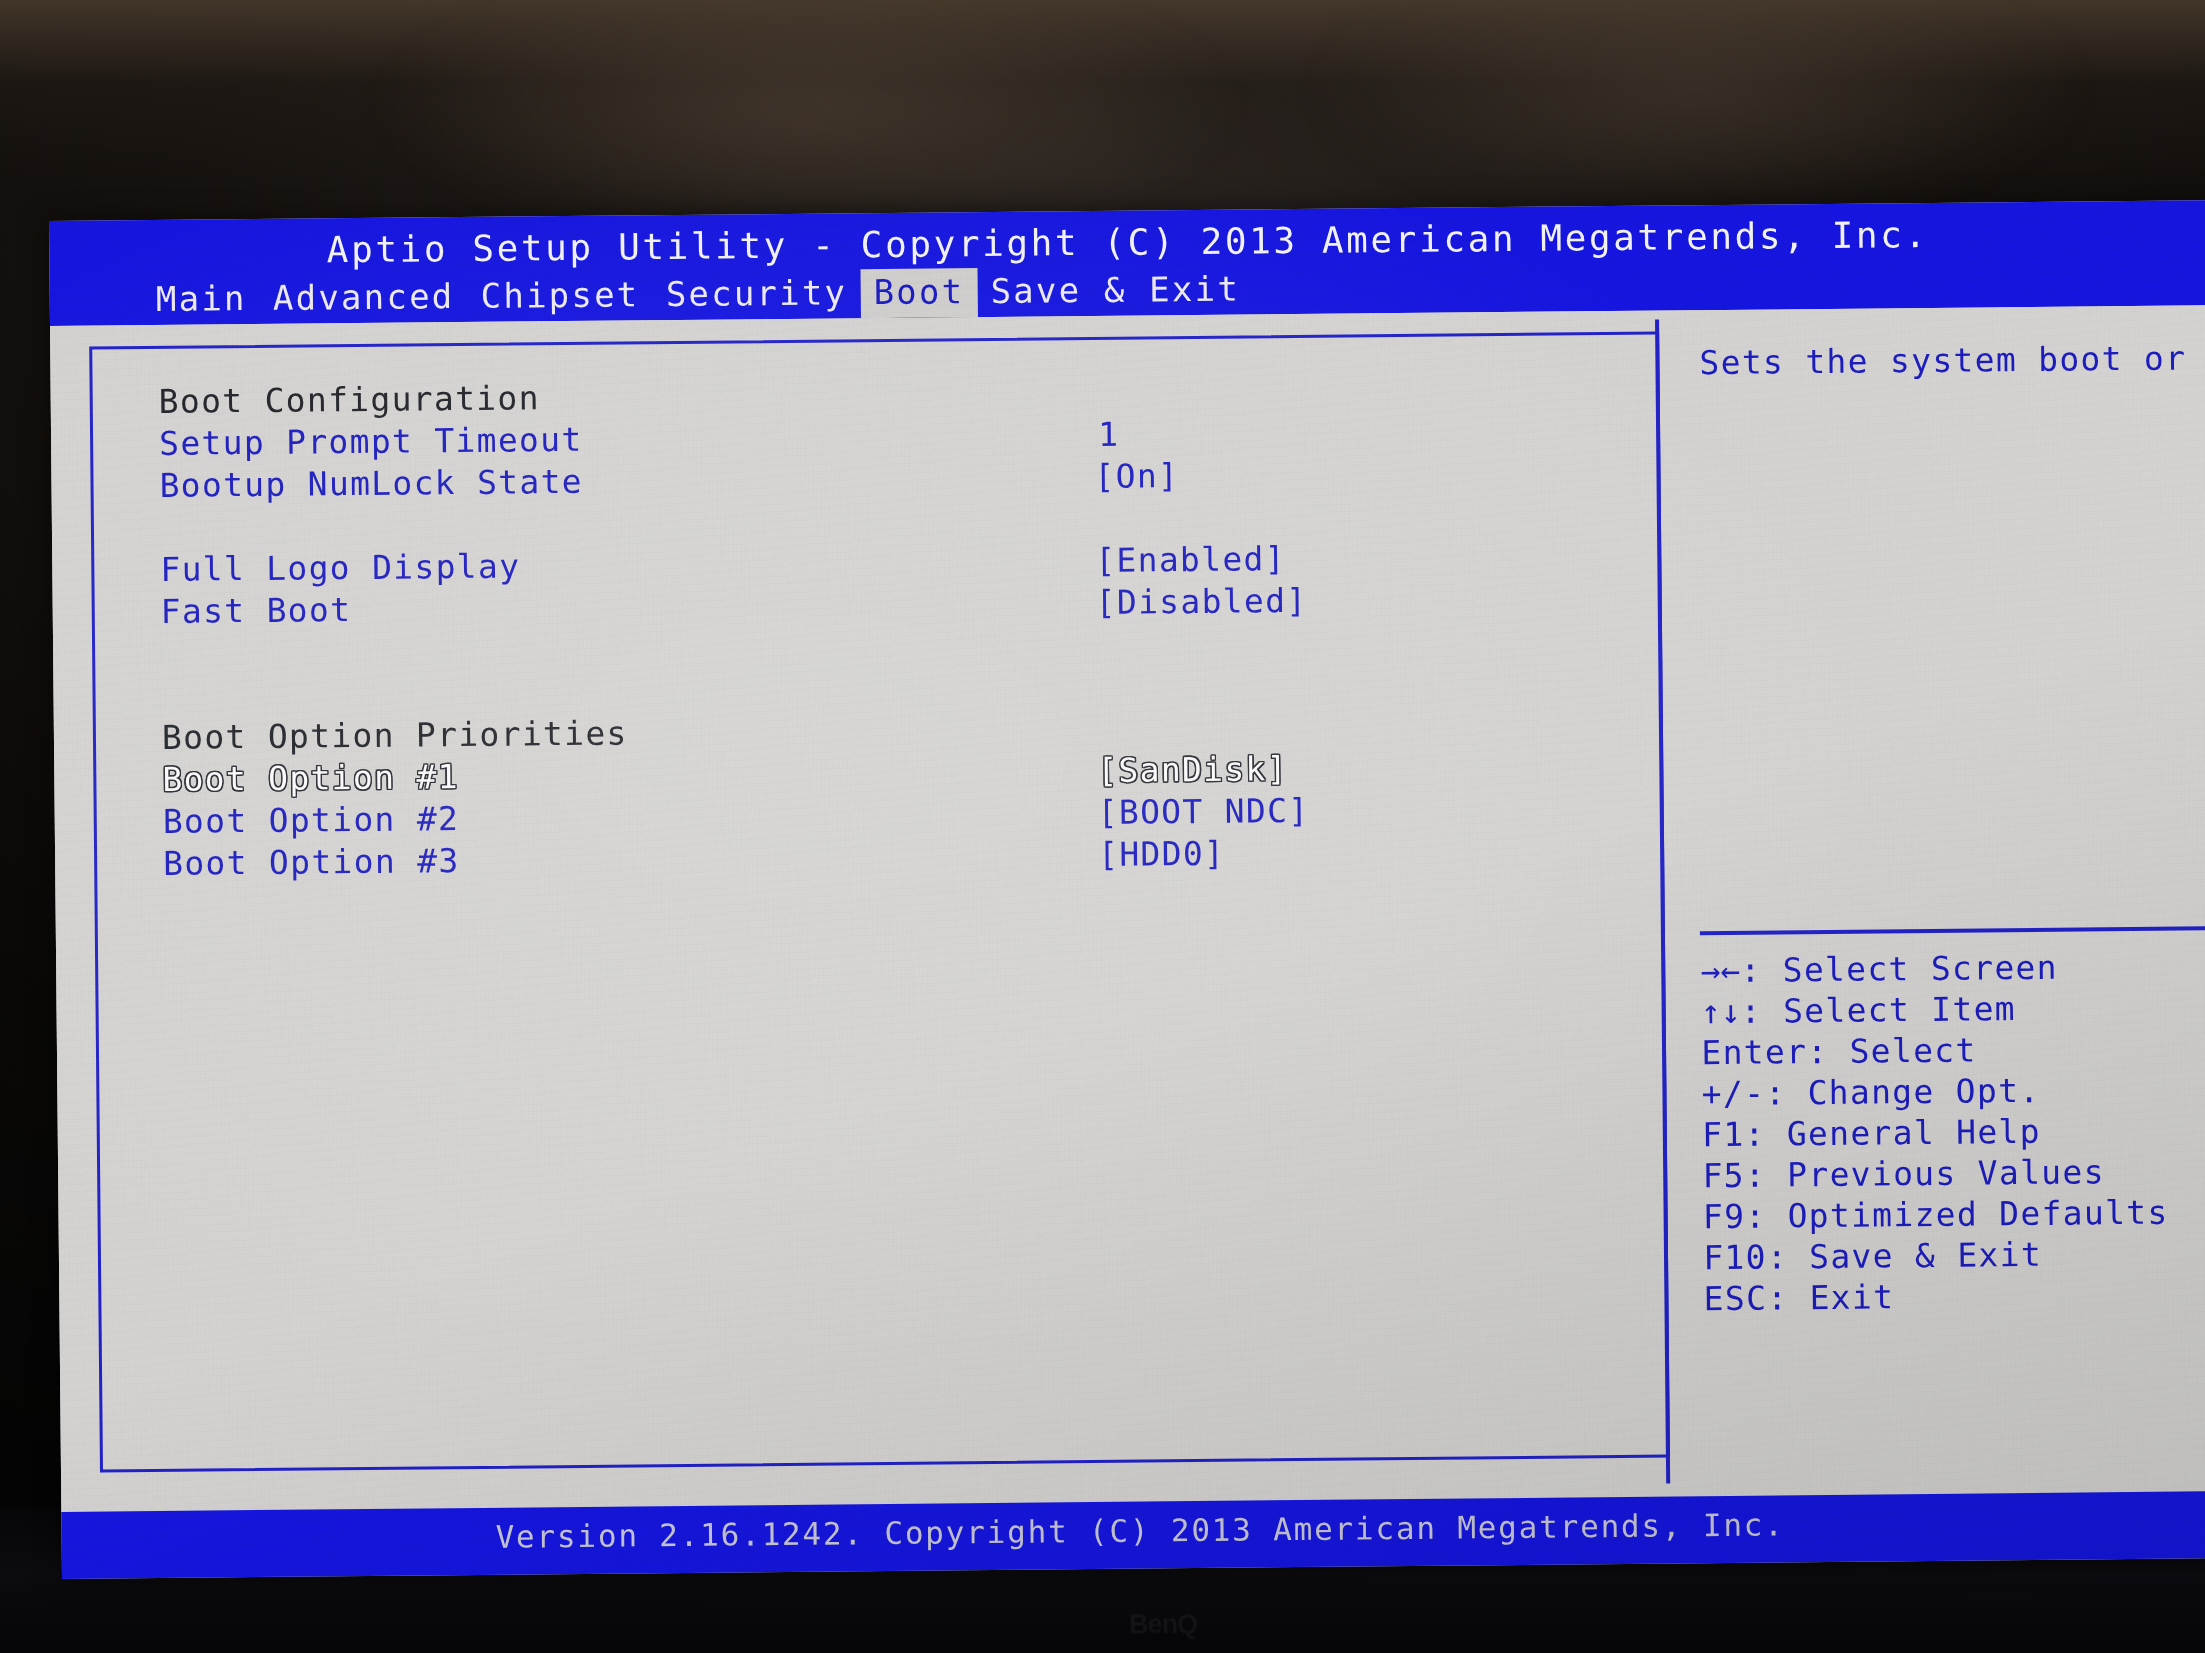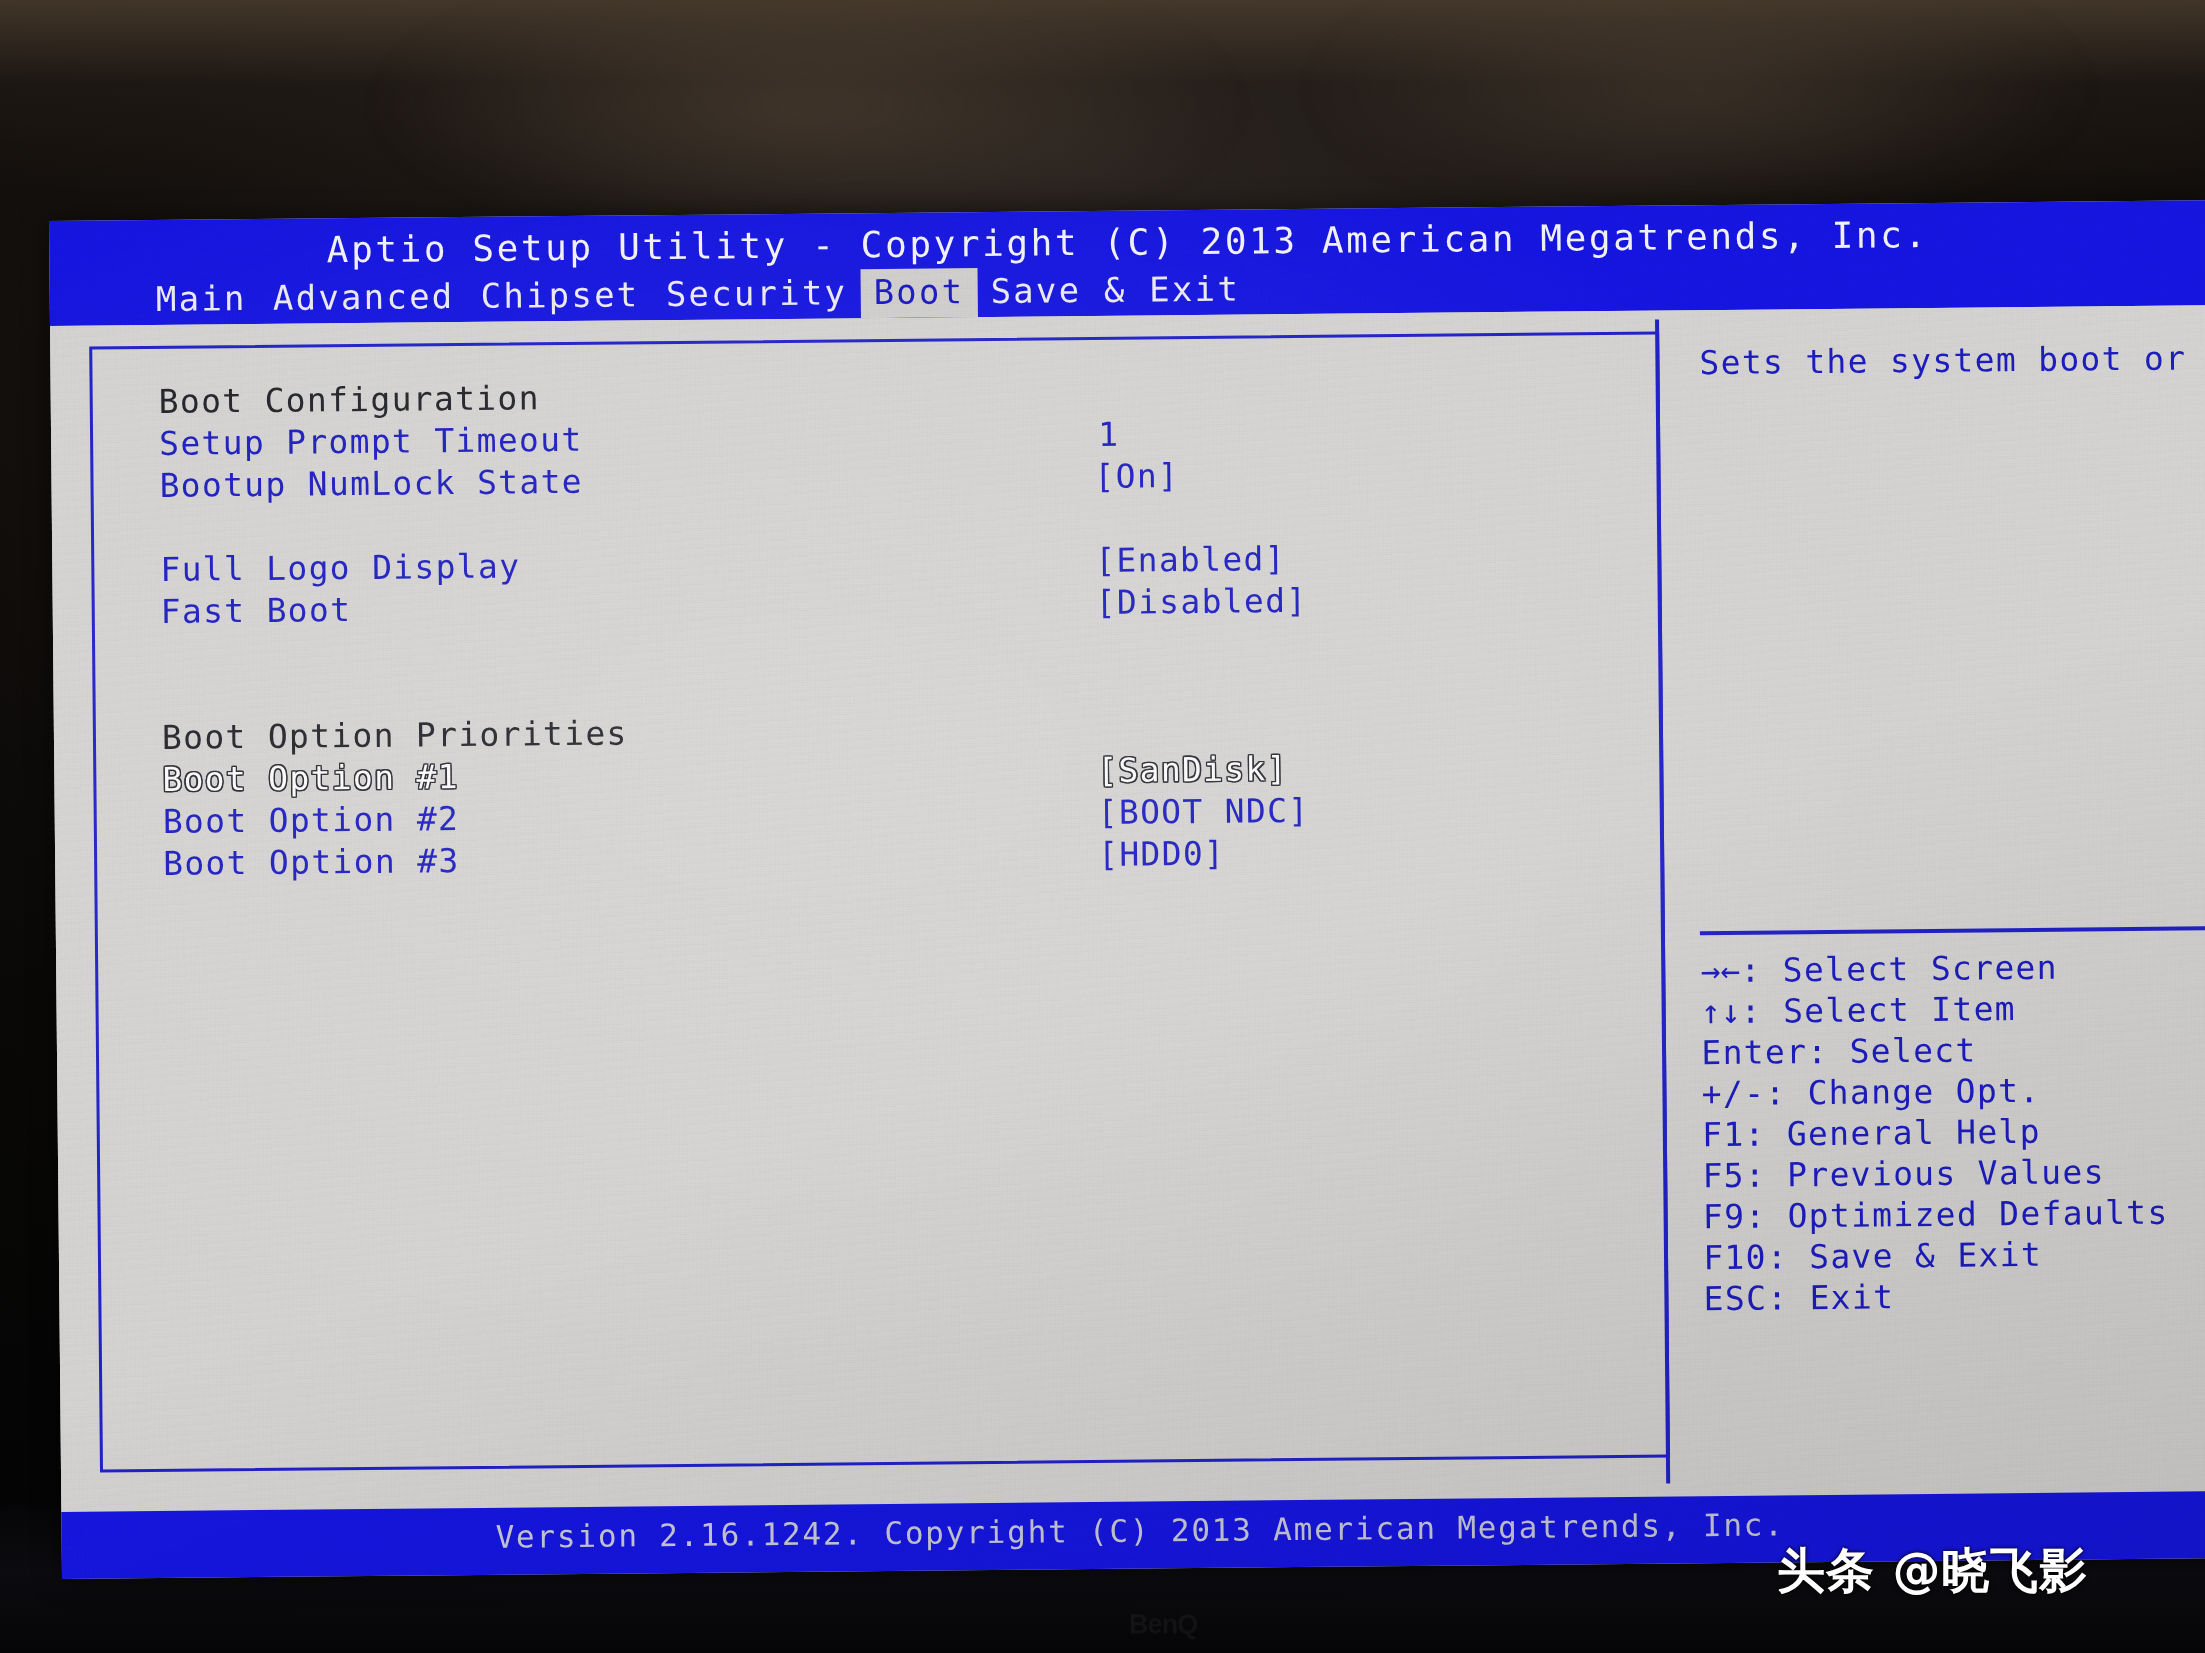--- a/index.html
+++ b/index.html
@@ -286,15 +286,14 @@
 
       <div class="footerbar">
         <div class="footer-text">Version 2.16.1242. Copyright (C) 2013 American Megatrends, Inc.</div>
       </div>
 
       <div class="panel-shade"></div>
       <div class="panel-noise"></div>
     </div>
   </div>
 
-  <div class="watermark">头条 @晓飞影</div>
 </div>
 
 
 </body></html>

